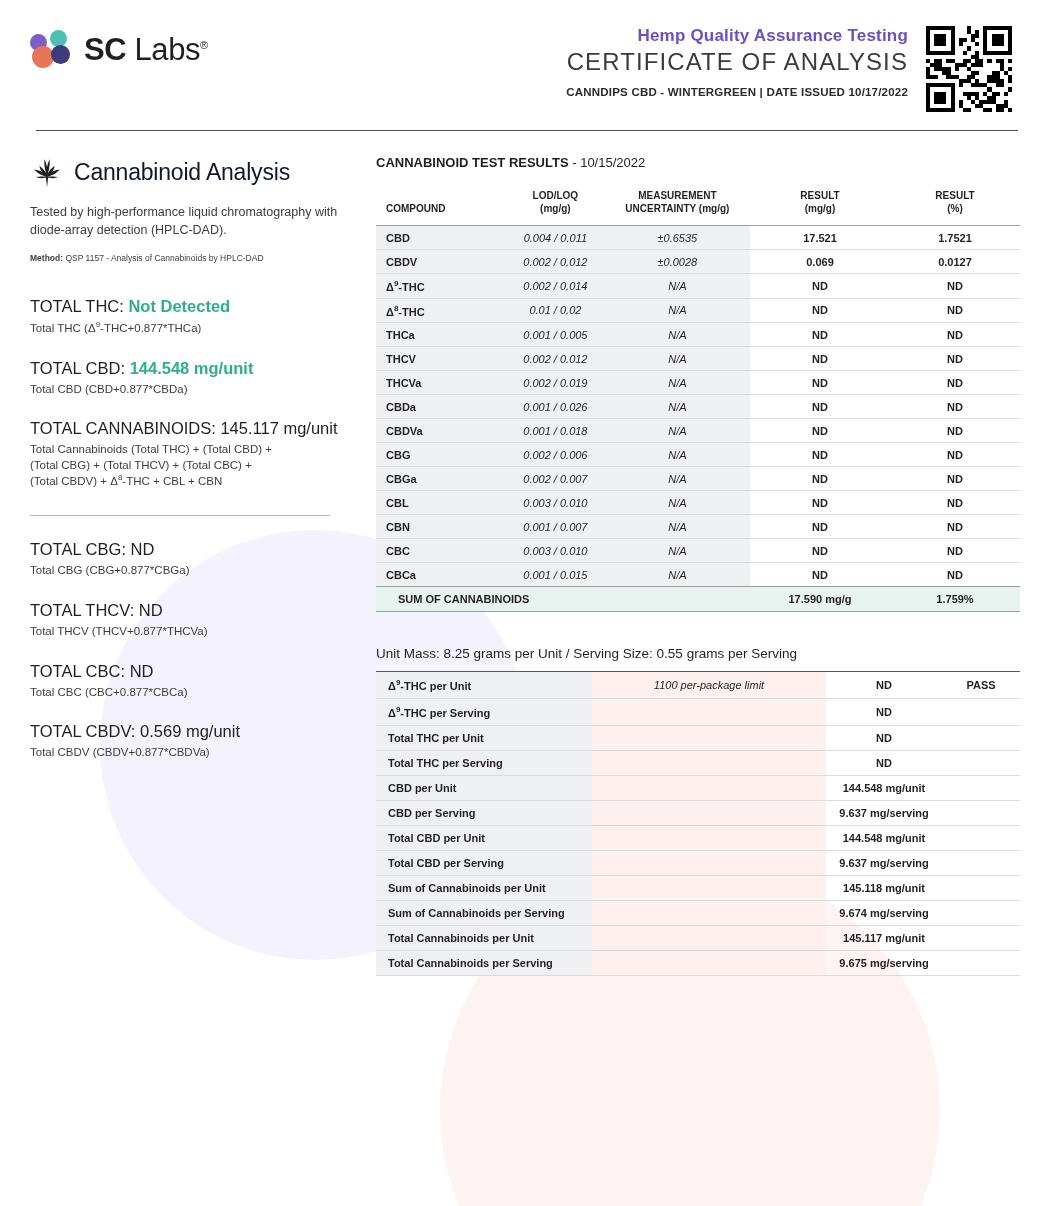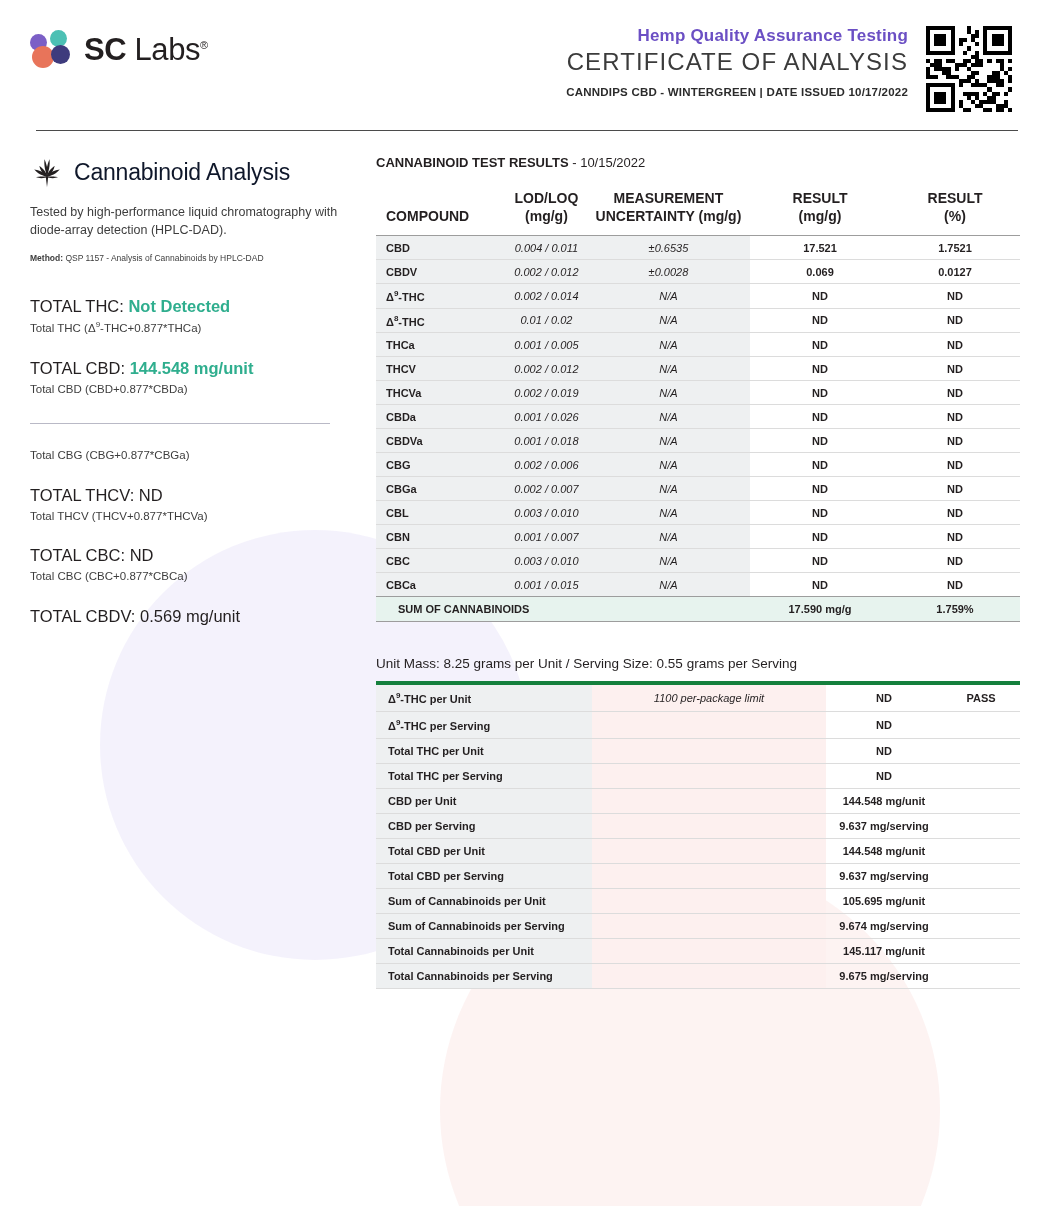--- a/index.html
+++ b/index.html
@@ -151,21 +151,21 @@
     font-weight: bold;
     color: #231f20;
     margin-bottom: 16px;
   }
   .res-head span.normal { font-weight: normal; }
 
   table { border-collapse: collapse; width: 100%; }
 
   .cann-table { font-size: 11px; }
   .cann-table thead th {
-    font-size: 14px;
+    font-size: 10px;
     font-weight: bold;
     text-align: center;
     color: #231f20;
     padding: 4px 4px 10px 4px;
     vertical-align: bottom;
     line-height: 1.25;
   }
   .cann-table thead th.left { text-align: left; padding-left: 10px; }
   .cann-table tbody td {
     padding: 5px 6px;
@@ -224,21 +224,21 @@
   }
   .unit-table td.val {
     font-weight: bold;
     text-align: center;
     width: 116px;
   }
   .unit-table td.pass {
     font-weight: bold;
     text-align: center;
   }
-  .unit-table tr.first td { border-top: 4px solid #15803d; margin-top: 40px; }
+  .unit-table tr.first td { border-top: 1px solid #15803d; margin-top: 40px; }
   sup.g { font-size: 8px; vertical-align: super; }
 </style>
 </head>
 <body>
 
 <div class="page">
   <div class="blob blob-purple"></div>
   <div class="blob blob-pink"></div>
 
   <div class="content">
@@ -743,36 +743,42 @@
         </div>
 
         <div class="tot-block">
           <div class="tot-head">
             <span>TOTAL CBD:</span>
             <span class="val-green">144.548 mg/unit</span>
           </div>
           <div class="tot-sub">Total CBD (CBD+0.877*CBDa)</div>
         </div>
 
+        <div class="tot-block">
+          <div class="tot-head">TOTAL CANNABINOIDS: 145.117 mg/unit</div>
+          <div class="tot-sub">Total Cannabinoids (Total THC) + (Total CBD) +<br>(Total CBG) + (Total THCV) + (Total CBC) +<br>(Total CBDV) + Δ<sup class="g">8</sup>-THC + CBL + CBN</div>
+        </div>
 
         <div class="divider-short"></div>
 
         <div class="tot-block" style="margin-top:0">
+          <div class="tot-head">TOTAL CBG: ND</div>
           <div class="tot-sub">Total CBG (CBG+0.877*CBGa)</div>
         </div>
         <div class="tot-block">
           <div class="tot-head">TOTAL THCV: ND</div>
           <div class="tot-sub">Total THCV (THCV+0.877*THCVa)</div>
         </div>
         <div class="tot-block">
           <div class="tot-head">TOTAL CBC: ND</div>
           <div class="tot-sub">Total CBC (CBC+0.877*CBCa)</div>
         </div>
         <div class="tot-block">
           <div class="tot-head">TOTAL CBDV: 0.569 mg/unit</div>
+          <div class="tot-sub">Total CBDV (CBDV+0.877*CBDVa)</div>
         </div>
       </div>
 
       <div class="right-col">
         <div class="res-head">
           <span>CANNABINOID TEST RESULTS</span><span class="normal"> - 10/15/2022</span>
         </div>
 
         <table class="cann-table">
           <thead>
@@ -963,21 +969,21 @@
               </tr>
               <tr>
                 <td class="lbl">Total CBD per Serving</td>
                 <td class="limit"></td>
                 <td class="val">9.637 mg/serving</td>
                 <td class="pass"></td>
               </tr>
               <tr>
                 <td class="lbl">Sum of Cannabinoids per Unit</td>
                 <td class="limit"></td>
-                <td class="val">105.695 mg/unit</td>
+                <td class="val">145.118 mg/unit</td>
                 <td class="pass"></td>
               </tr>
               <tr>
                 <td class="lbl">Sum of Cannabinoids per Serving</td>
                 <td class="limit"></td>
                 <td class="val">9.674 mg/serving</td>
                 <td class="pass"></td>
               </tr>
               <tr>
                 <td class="lbl">Total Cannabinoids per Unit</td>

